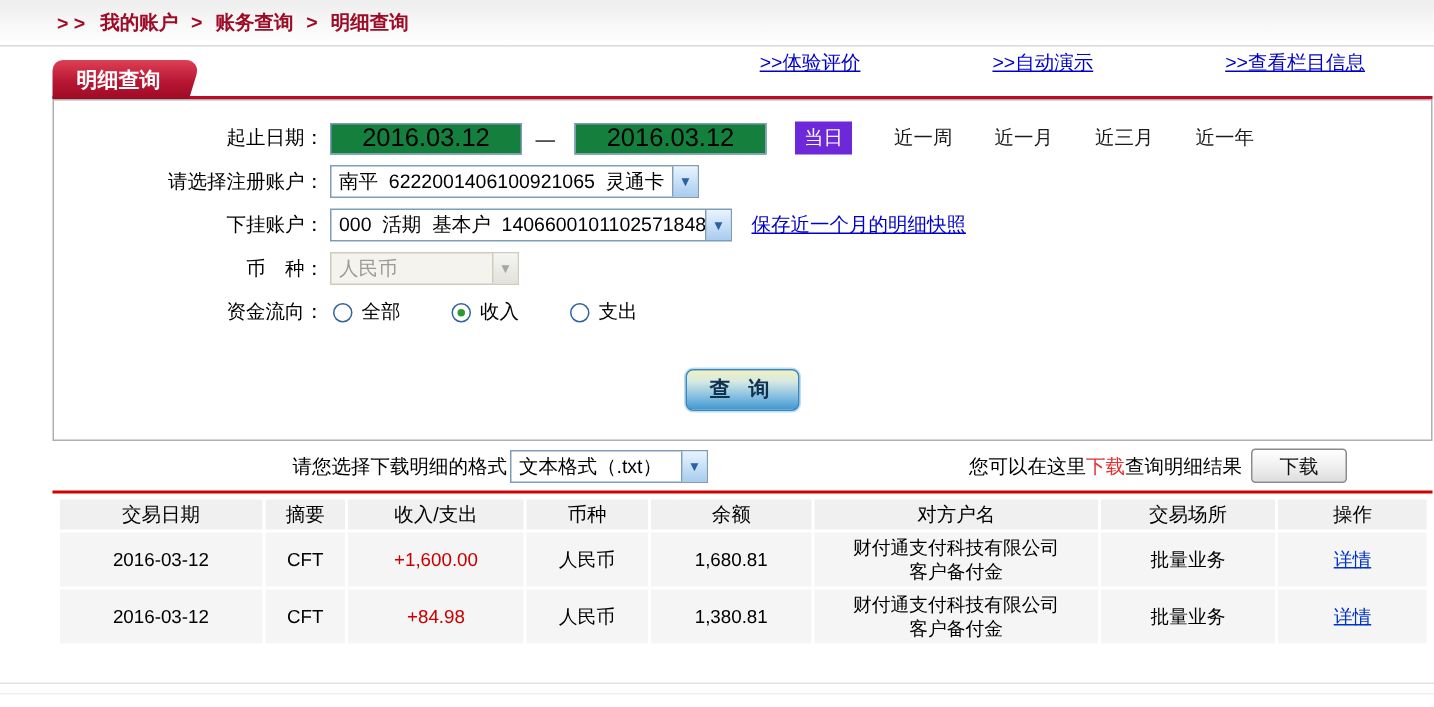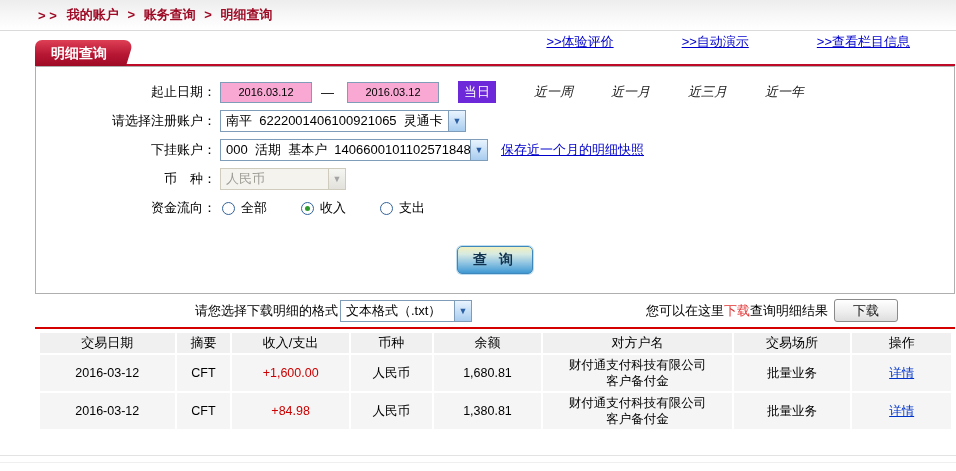--- a/index.html
+++ b/index.html
@@ -29,39 +29,39 @@
     background:linear-gradient(180deg,#DE4055 0%,#B81734 55%,#9E0A24 100%);
     color:#fff; font-weight:bold; font-size:14px;
     border-radius:7px 6px 0 0; cursor:pointer;
   }
   .tab::after{
     content:""; position:absolute; top:0; right:-9px; width:22px; height:100%;
     background:linear-gradient(180deg,#DE4055 0%,#B81734 55%,#9E0A24 100%);
     transform:skewX(-17deg); border-radius:3px 10px 0 0;
   }
   .tab span{ position:relative; z-index:1; }
-  .hlinks{ display:flex; gap:68px; margin-right:45px; padding-bottom:20px; }
+  .hlinks{ display:flex; gap:88px; margin-right:45px; padding-bottom:20px; }
   .hlink{ color:#0000CC; text-decoration:underline; cursor:pointer; white-space:nowrap; }
   
   .panel{
     width:920px; height:228px; margin-left:35px;
     border:1px solid #AFAFAF; background:#FFFFFF; padding-top:13px;
   }
   .frow{ display:flex; align-items:center; height:24px; margin-bottom:5px; }
   .flabel{ width:180px; text-align:right; flex-shrink:0; white-space:pre; }
   .dinput{
-    width:92px; height:21px; margin-left:4px; border:1px solid #7F9DB9;
-    text-align:center; font-size:11px; font-family:inherit; background:#f9a8d4;
+    width:128px; height:21px; margin-left:4px; border:1px solid #7F9DB9;
+    text-align:center; font-size:17px; font-family:inherit; background:#15803d;
   }
   .dash{ margin:0 9px; }
   .today{
     margin-left:19px; background:#6d28d9; color:#fff;
     padding:2px 6px; cursor:pointer;
   }
-  .qlink{ margin-left:38px; color:#1A1A1A; cursor:pointer;font-style:italic; }
+  .qlink{ margin-left:28px; color:#1A1A1A; cursor:pointer; }
   
   .select{
     display:flex; align-items:stretch; height:22px; margin-left:4px;
     border:1px solid #7F9DB9; background:#fff; cursor:pointer;
   }
   .select-text{ flex:1; line-height:20px; padding-left:5px; white-space:pre; overflow:hidden; }
   .select-arrow{
     width:17px; border-left:1px solid #7F9DB9;
     background:linear-gradient(180deg,#E9F4FE 0%,#C2DCF5 60%,#A8CCEF 100%);
     display:flex; align-items:center; justify-content:center;

